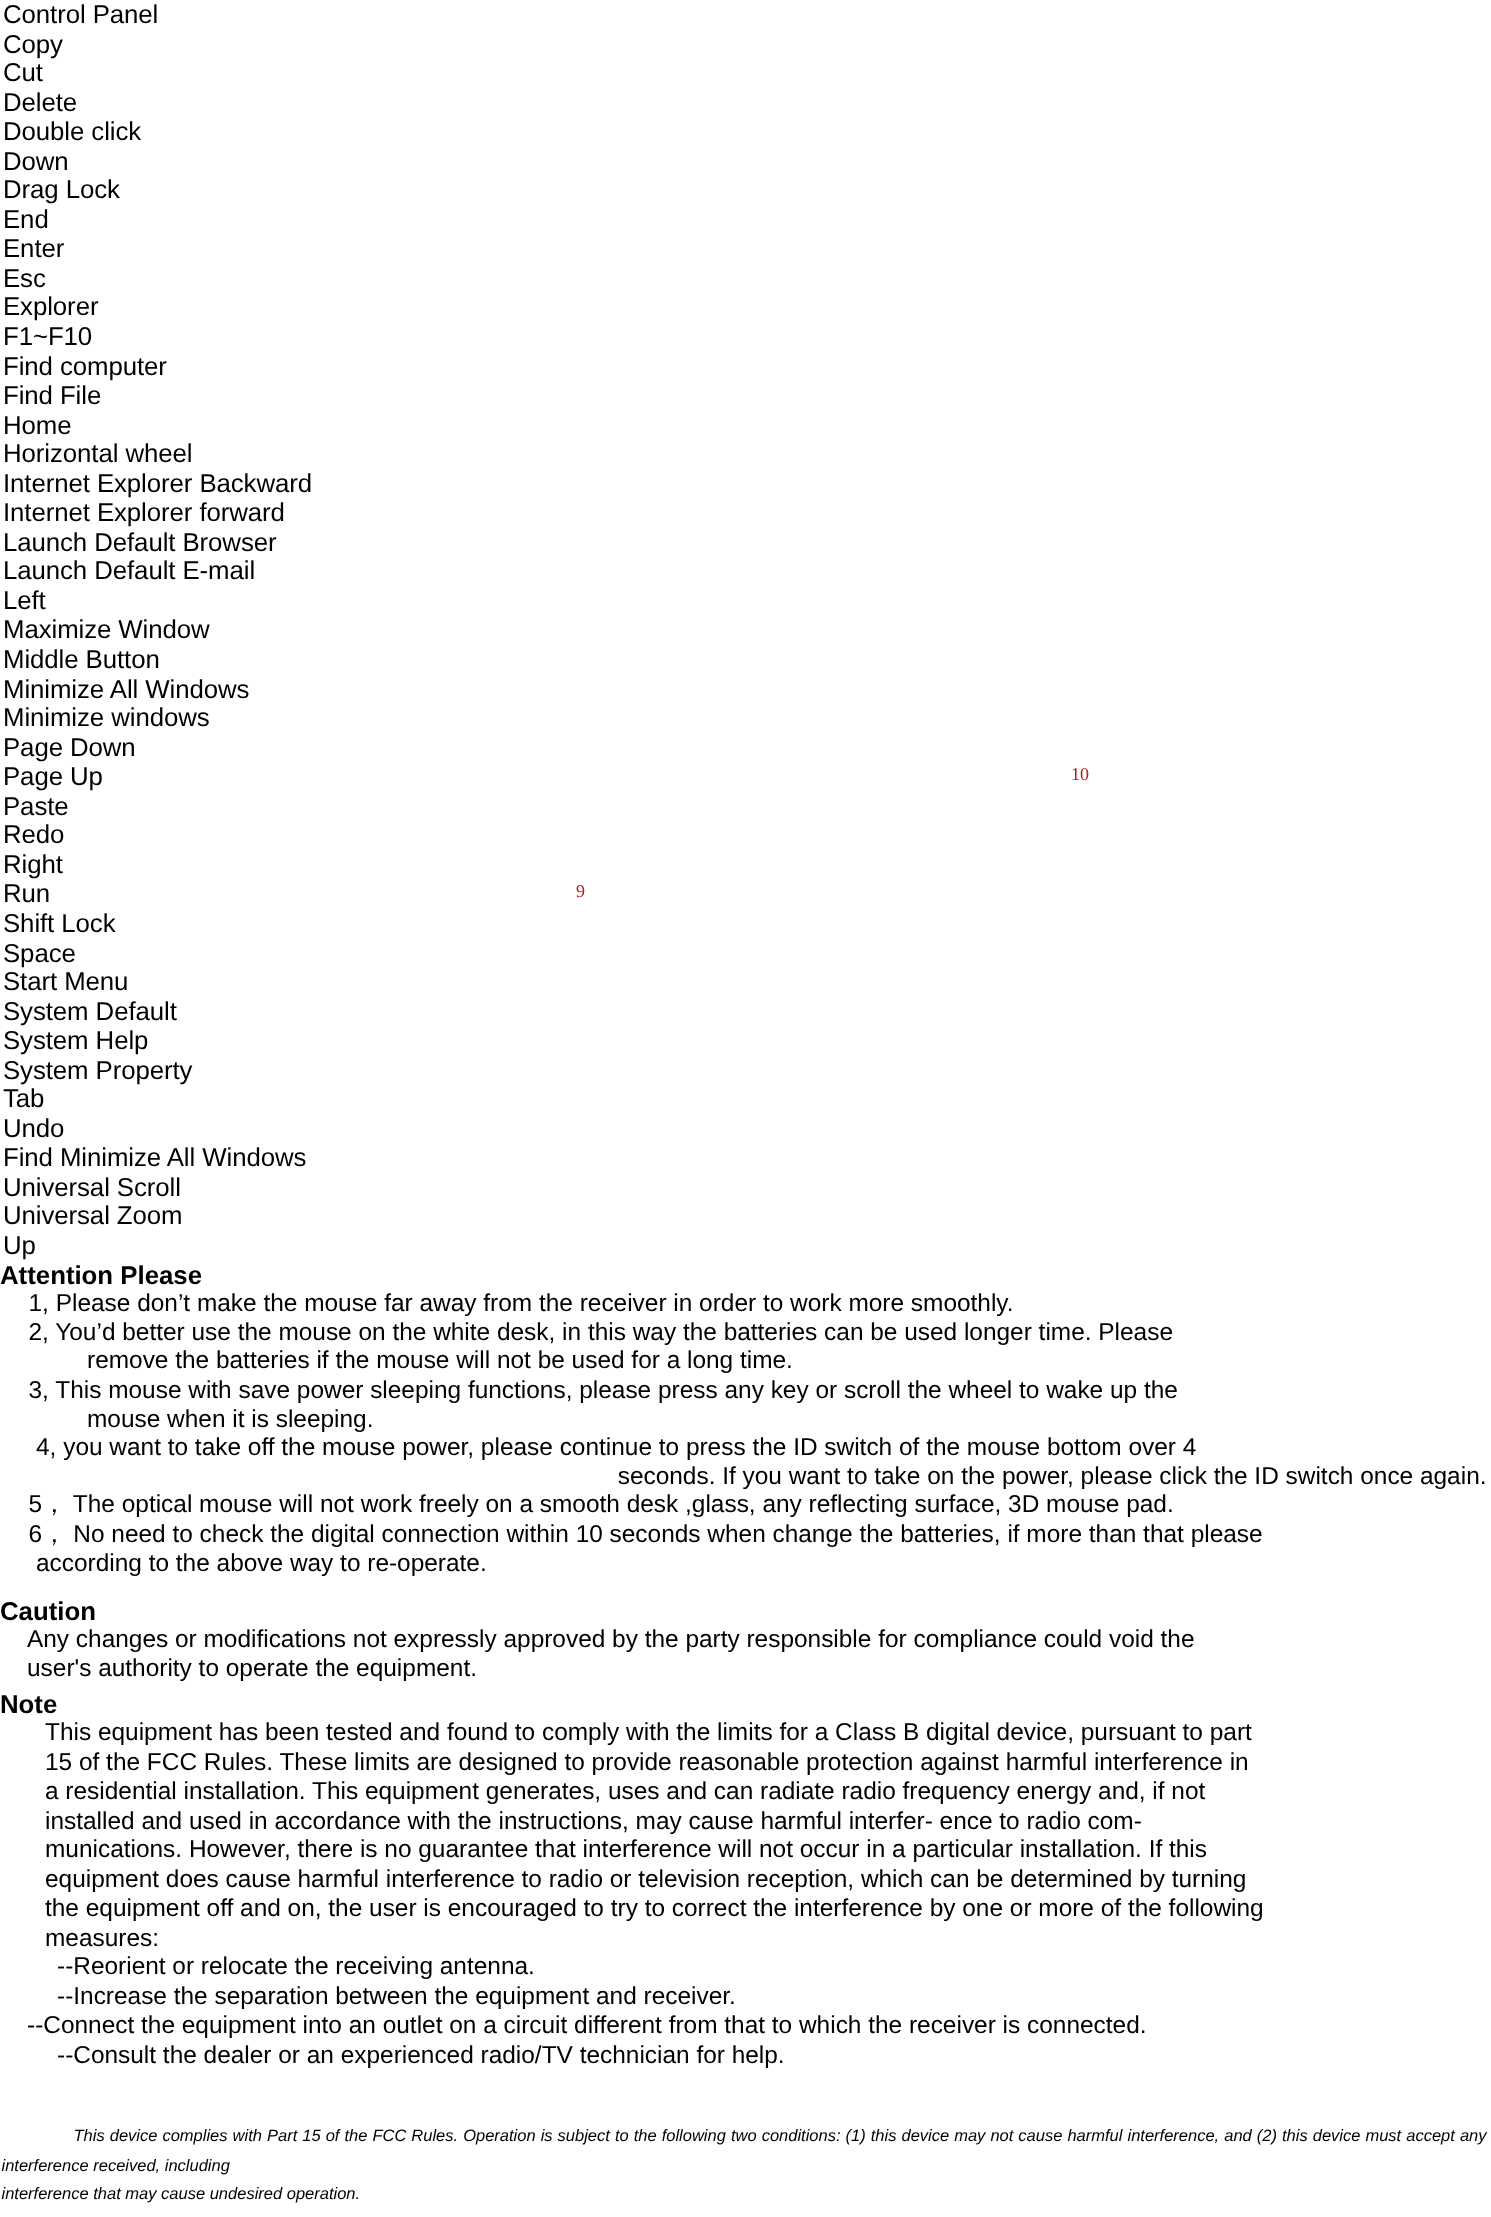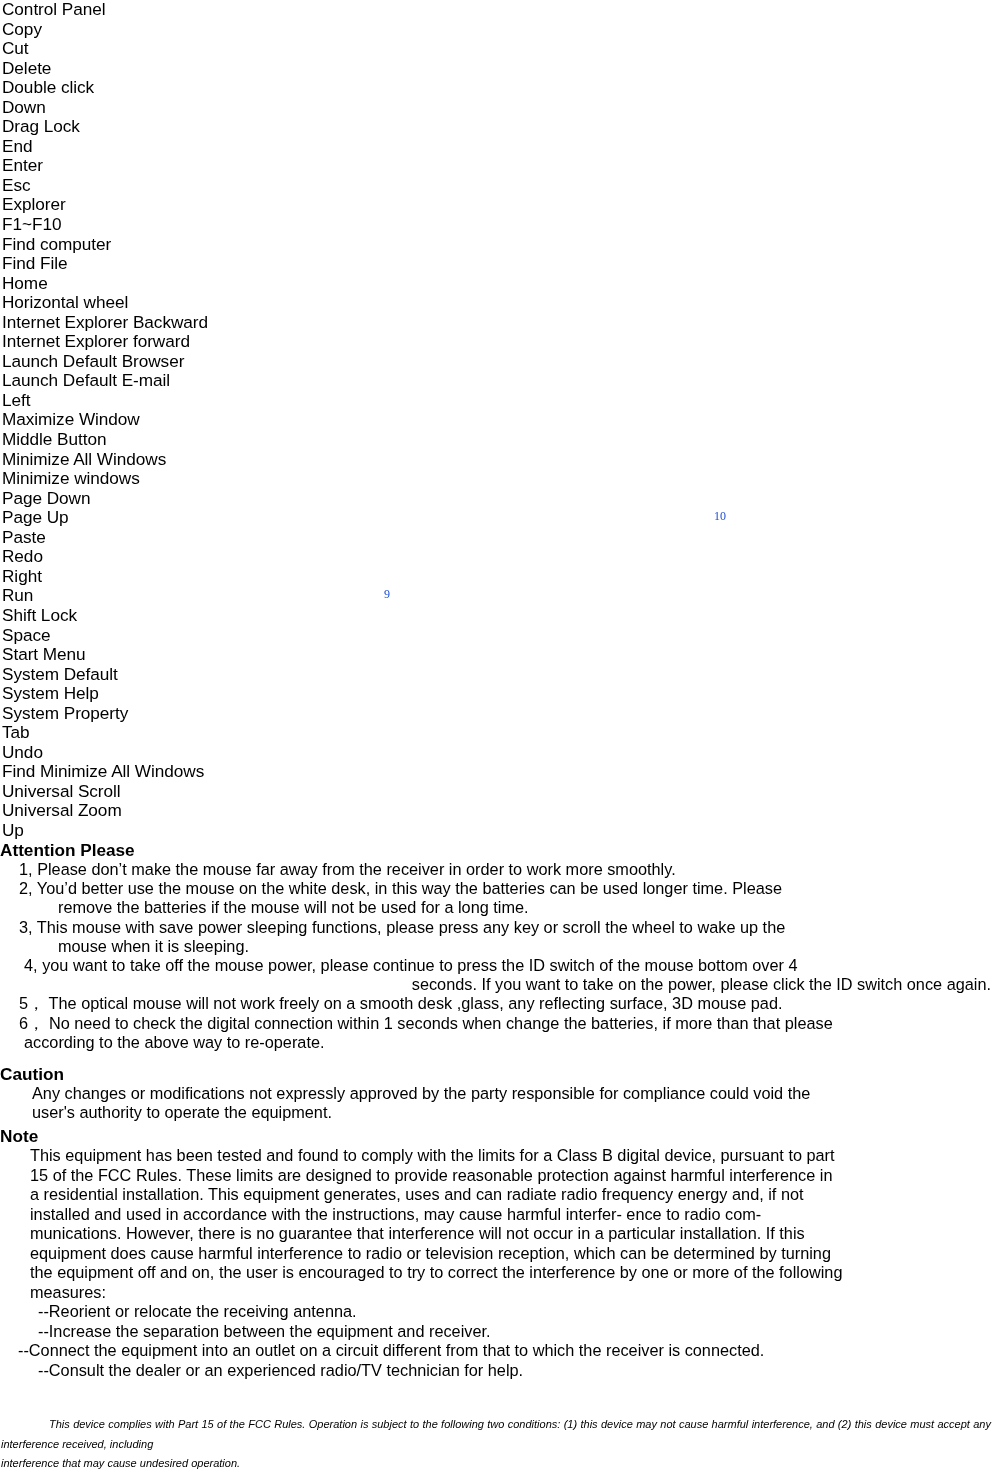--- a/index.html
+++ b/index.html
@@ -39,21 +39,21 @@
     white-space: nowrap;
     letter-spacing: -0.05px;
   }
 
   
   .page-num {
     position: absolute;
     font-family: "Liberation Serif", "DejaVu Serif", serif;
     font-size: 12px;
     line-height: 12px;
-    color: #1d4ed8;
+    color: #b91c1c;
   }
   #page-num-10 { left: 714px; top: 510px; }
   #page-num-9  { left: 384px; top: 588px; }
 
   
   .section {
     position: absolute;
     left: 0;
     width: 994px;
   }
@@ -90,21 +90,21 @@
   .att-4 { padding-left: 24px; text-indent: 0; }
   .att-4 .cont { display: block; padding-left: 29px; text-align: right; }
   .att-5 { padding-left: 19px; text-align: left; }
   .att-6 { padding-left: 19px; }
   .att-6 .cont { display: block; padding-left: 5px; text-align: left; }
 
   
   .caution-body {
     font-size: 16.3px;
     line-height: 19.2px;
-    padding-left: 32px;
+    padding-left: 18px;
     padding-right: 3px;
     text-align: justify;
     text-justify: inter-word;
     margin: 0;
   }
   .caution-body .lastline { text-align: left; display: block; }
 
   
   .note-body {
     font-size: 16.3px;
@@ -216,21 +216,21 @@
         <span class="num">4,</span>
         <span>you want to take off the mouse power, please continue to press the ID switch of the mouse bottom over 4</span>
         <span class="cont">seconds. If you want to take on the power, please click the ID switch once again.</span>
       </li>
       <li class="att-item att-5">
         <span class="num">5，</span>
         <span>The optical mouse will not work freely on a smooth desk ,glass, any reflecting surface, 3D mouse pad.</span>
       </li>
       <li class="att-item att-6">
         <span class="num">6，</span>
-        <span>No need to check the digital connection within 1 seconds when change the batteries, if more than that please</span>
+        <span>No need to check the digital connection within 10 seconds when change the batteries, if more than that please</span>
         <span class="cont">according to the above way to re-operate.</span>
       </li>
     </ul>
   </div>
 
   <div class="section" style="top:1064px;">
     <div class="sec-heading">Caution</div>
     <p class="caution-body">
       <span>Any changes or modifications not expressly approved by the party responsible for compliance could void the</span>
       <span class="lastline">user's authority to operate the equipment.</span>

